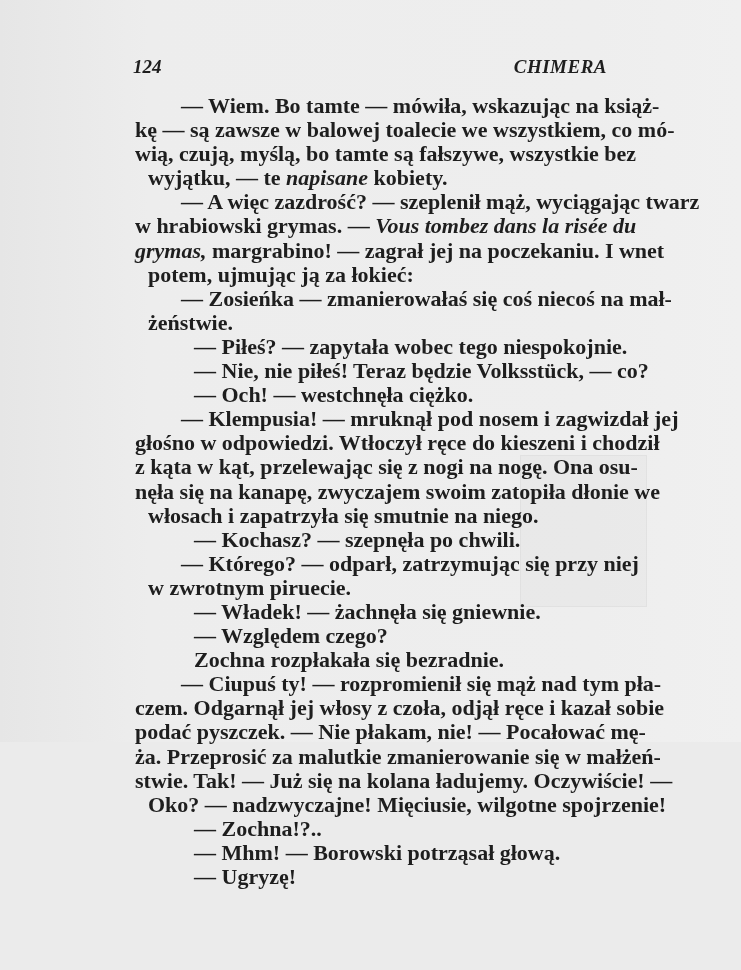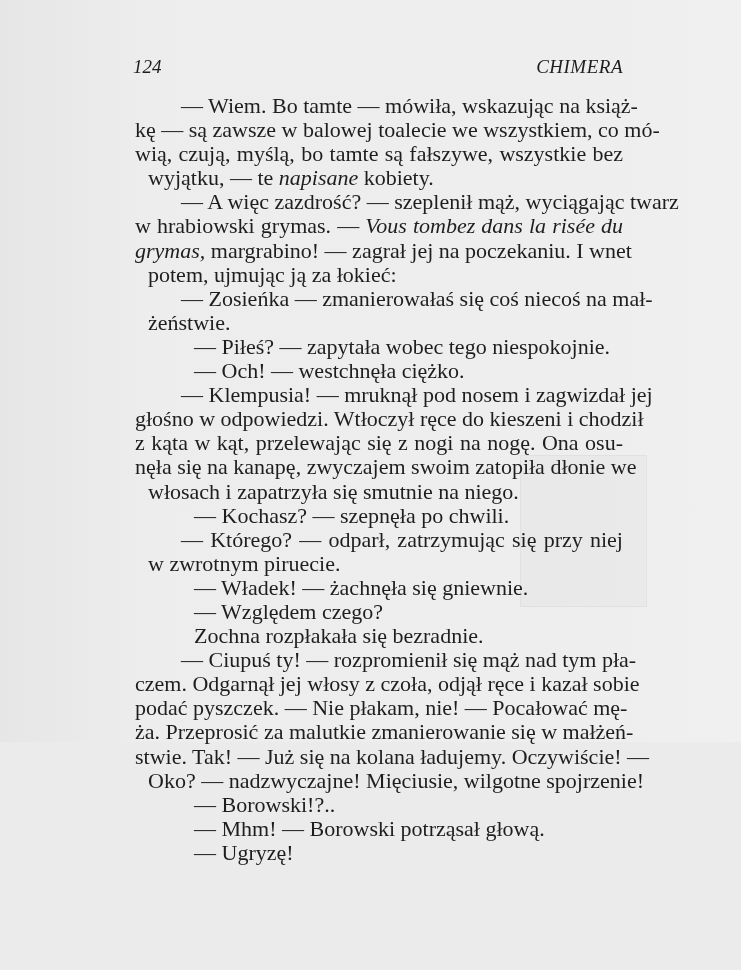--- a/index.html
+++ b/index.html
@@ -6,32 +6,33 @@
   body {
     width: 741px; height: 970px; overflow: hidden;
     background: #ebebeb;
     font-family: "Liberation Serif", "DejaVu Serif", serif;
     color: #1e1e1e;
     position: relative;
   }
   .page {
     position: absolute; left: 0; top: 0; width: 741px; height: 742px;
     background: linear-gradient(90deg, #e6e6e6 0%, #ededed 20%, #eeeeee 80%, #f0f0f0 100%);
+    font-weight: bold;
   }
   .ghost {
     position: absolute; left: 520px; top: 455px; width: 125px; height: 150px;
     border: 1px solid rgba(0,0,0,0.03);
     background: rgba(0,0,0,0.02);
   }
   .header {
     position: absolute; top: 56px; left: 133px; width: 490px; height: 24px;
     font-style: italic; font-size: 19px;
   }
   .header .pnum { position: absolute; left: 0; top: 0; }
-  .header .title { position: absolute; right: 0; top: 0; letter-spacing: 0.5px; text-align: right; }
+  .header .title { position: absolute; right: 16px; top: 0; letter-spacing: 0.5px; text-align: right; }
   .text {
     position: absolute; top: 94px; left: 135px; width: 488px;
     font-size: 22px; line-height: 24.1px;
   }
   .line { display: block; text-align: justify; text-align-last: justify; white-space: nowrap; }
   .line.short { text-align-last: left; margin-left: 13px; }
   .line.ind { padding-left: 46px; }
   em { font-style: italic; }
 </style>
 </head>
@@ -50,35 +51,36 @@
       <span class="line">kę — są zawsze w balowej toalecie we wszystkiem, co mó-</span>
       <span class="line">wią, czują, myślą, bo tamte są fałszywe, wszystkie bez</span>
       <span class="line short">wyjątku, — te <em>napisane</em> kobiety.</span>
       <span class="line ind">— A więc zazdrość? — szeplenił mąż, wyciągając twarz</span>
       <span class="line">w hrabiowski grymas. — <em>Vous tombez dans la risée du</em></span>
       <span class="line"><em>grymas,</em> margrabino! — zagrał jej na poczekaniu.  I wnet</span>
       <span class="line short">potem, ujmując ją za łokieć:</span>
       <span class="line ind">— Zosieńka — zmanierowałaś się coś niecoś na mał-</span>
       <span class="line short">żeństwie.</span>
       <span class="line ind short">— Piłeś? — zapytała wobec tego niespokojnie.</span>
+      <span class="line ind short">— Nie, nie piłeś!  Teraz będzie Volksstück, — co?</span>
       <span class="line ind short">— Och! — westchnęła ciężko.</span>
       <span class="line ind">— Klempusia! — mruknął pod nosem i zagwizdał jej</span>
       <span class="line">głośno w odpowiedzi.  Wtłoczył ręce do kieszeni i chodził</span>
       <span class="line">z kąta w kąt, przelewając się z nogi na nogę.  Ona osu-</span>
       <span class="line">nęła się na kanapę, zwyczajem swoim zatopiła dłonie we</span>
       <span class="line short">włosach i zapatrzyła się smutnie na niego.</span>
       <span class="line ind short">— Kochasz? — szepnęła po chwili.</span>
       <span class="line ind">— Którego? — odparł, zatrzymując się przy niej</span>
       <span class="line short">w zwrotnym piruecie.</span>
       <span class="line ind short">— Władek! — żachnęła się gniewnie.</span>
       <span class="line ind short">— Względem czego?</span>
       <span class="line ind short">Zochna rozpłakała się bezradnie.</span>
       <span class="line ind">— Ciupuś ty! — rozpromienił się mąż nad tym pła-</span>
       <span class="line">czem.  Odgarnął jej włosy z czoła, odjął ręce i kazał sobie</span>
       <span class="line">podać pyszczek. — Nie płakam, nie! — Pocałować mę-</span>
       <span class="line">ża.  Przeprosić za malutkie zmanierowanie się w małżeń-</span>
       <span class="line">stwie.  Tak! — Już się na kolana ładujemy.  Oczywiście! —</span>
       <span class="line short">Oko? — nadzwyczajne!  Mięciusie, wilgotne spojrzenie!</span>
-      <span class="line ind short">— Borowski!?..</span>
+      <span class="line ind short">— Zochna!?..</span>
       <span class="line ind short">— Mhm! — Borowski potrząsał głową.</span>
       <span class="line ind short">— Ugryzę!</span>
     </div>
 </div>
 
 </body></html>

